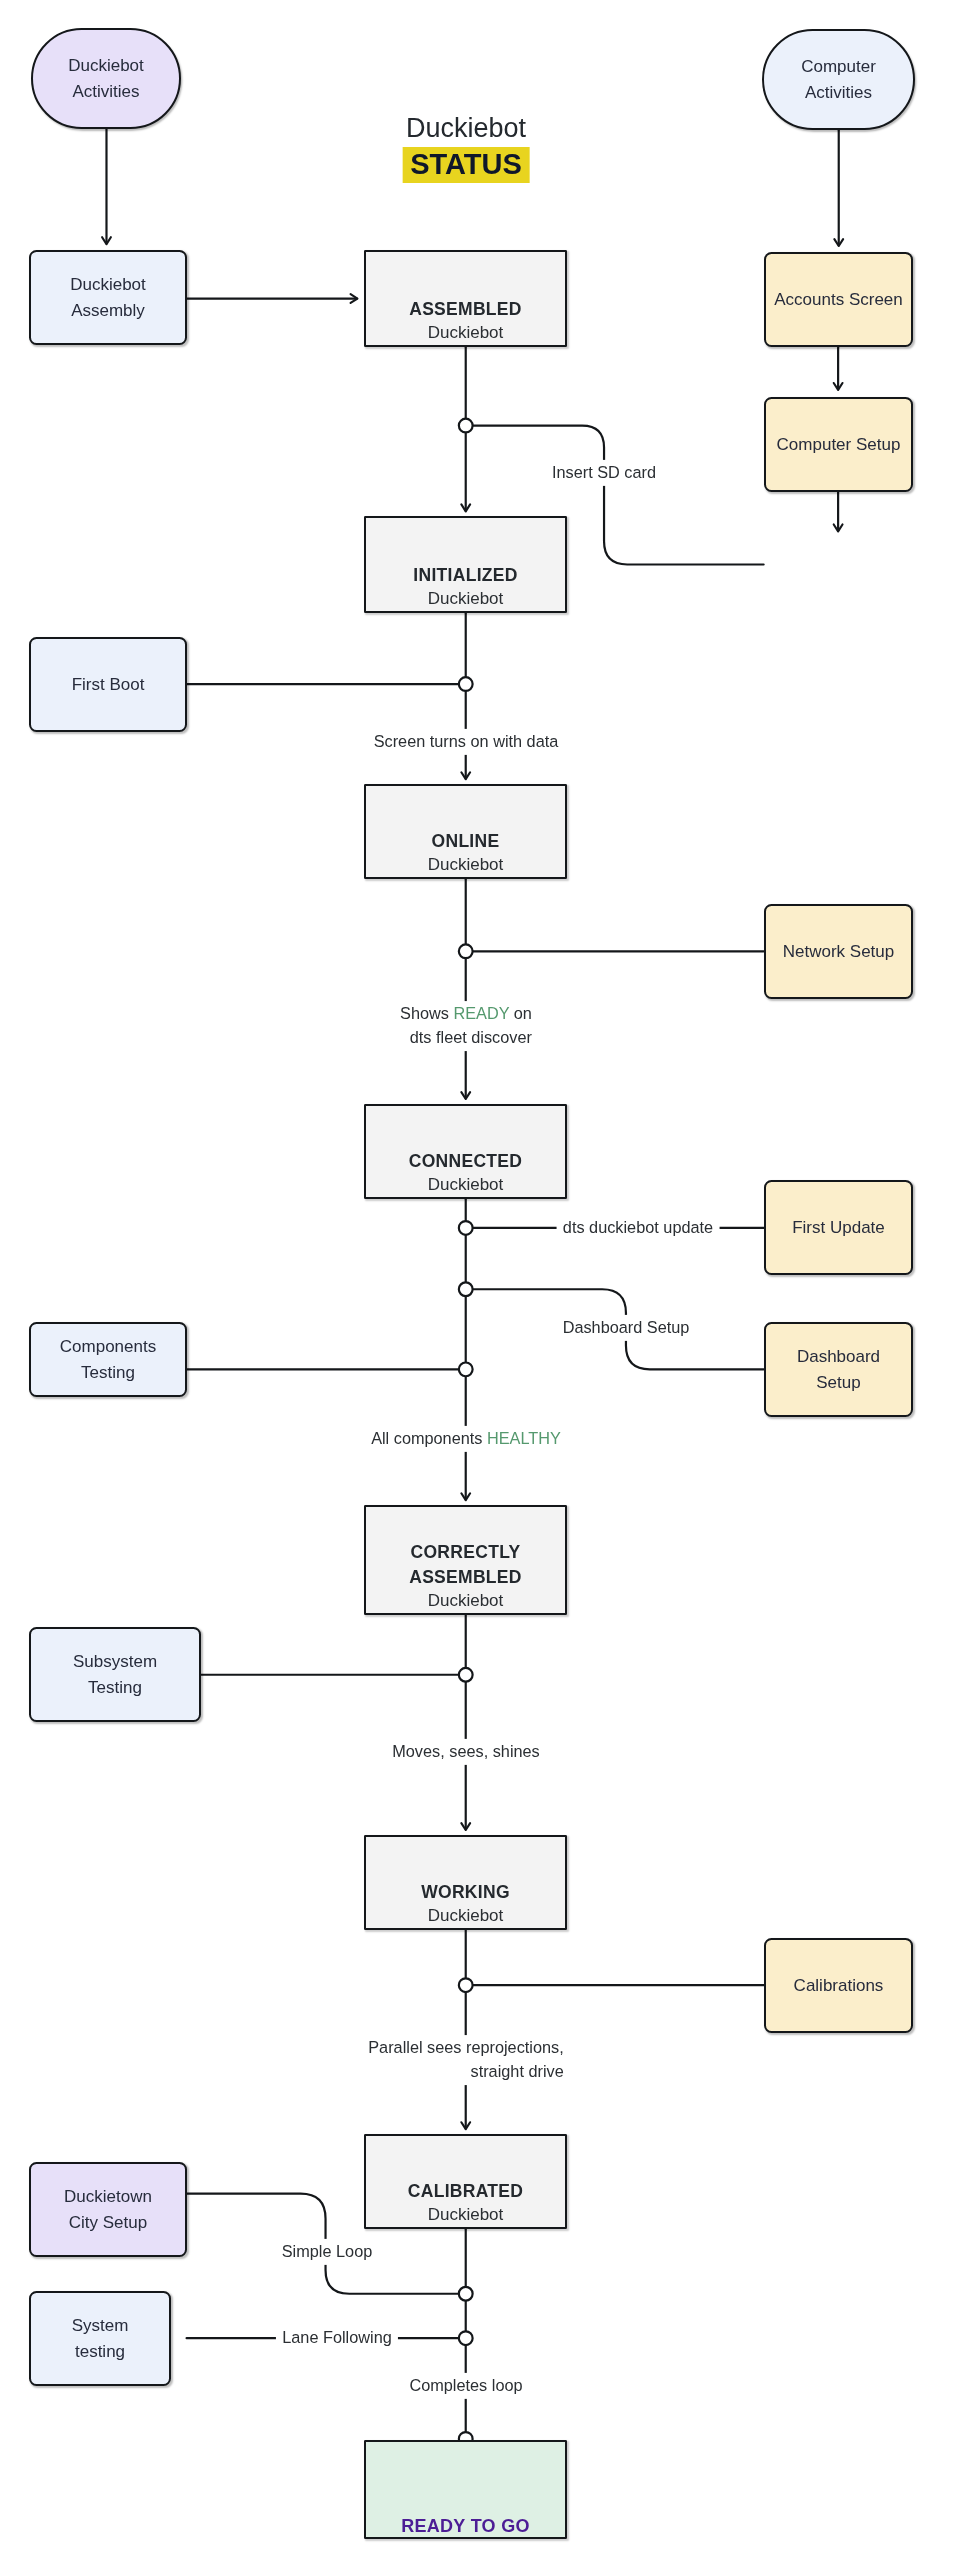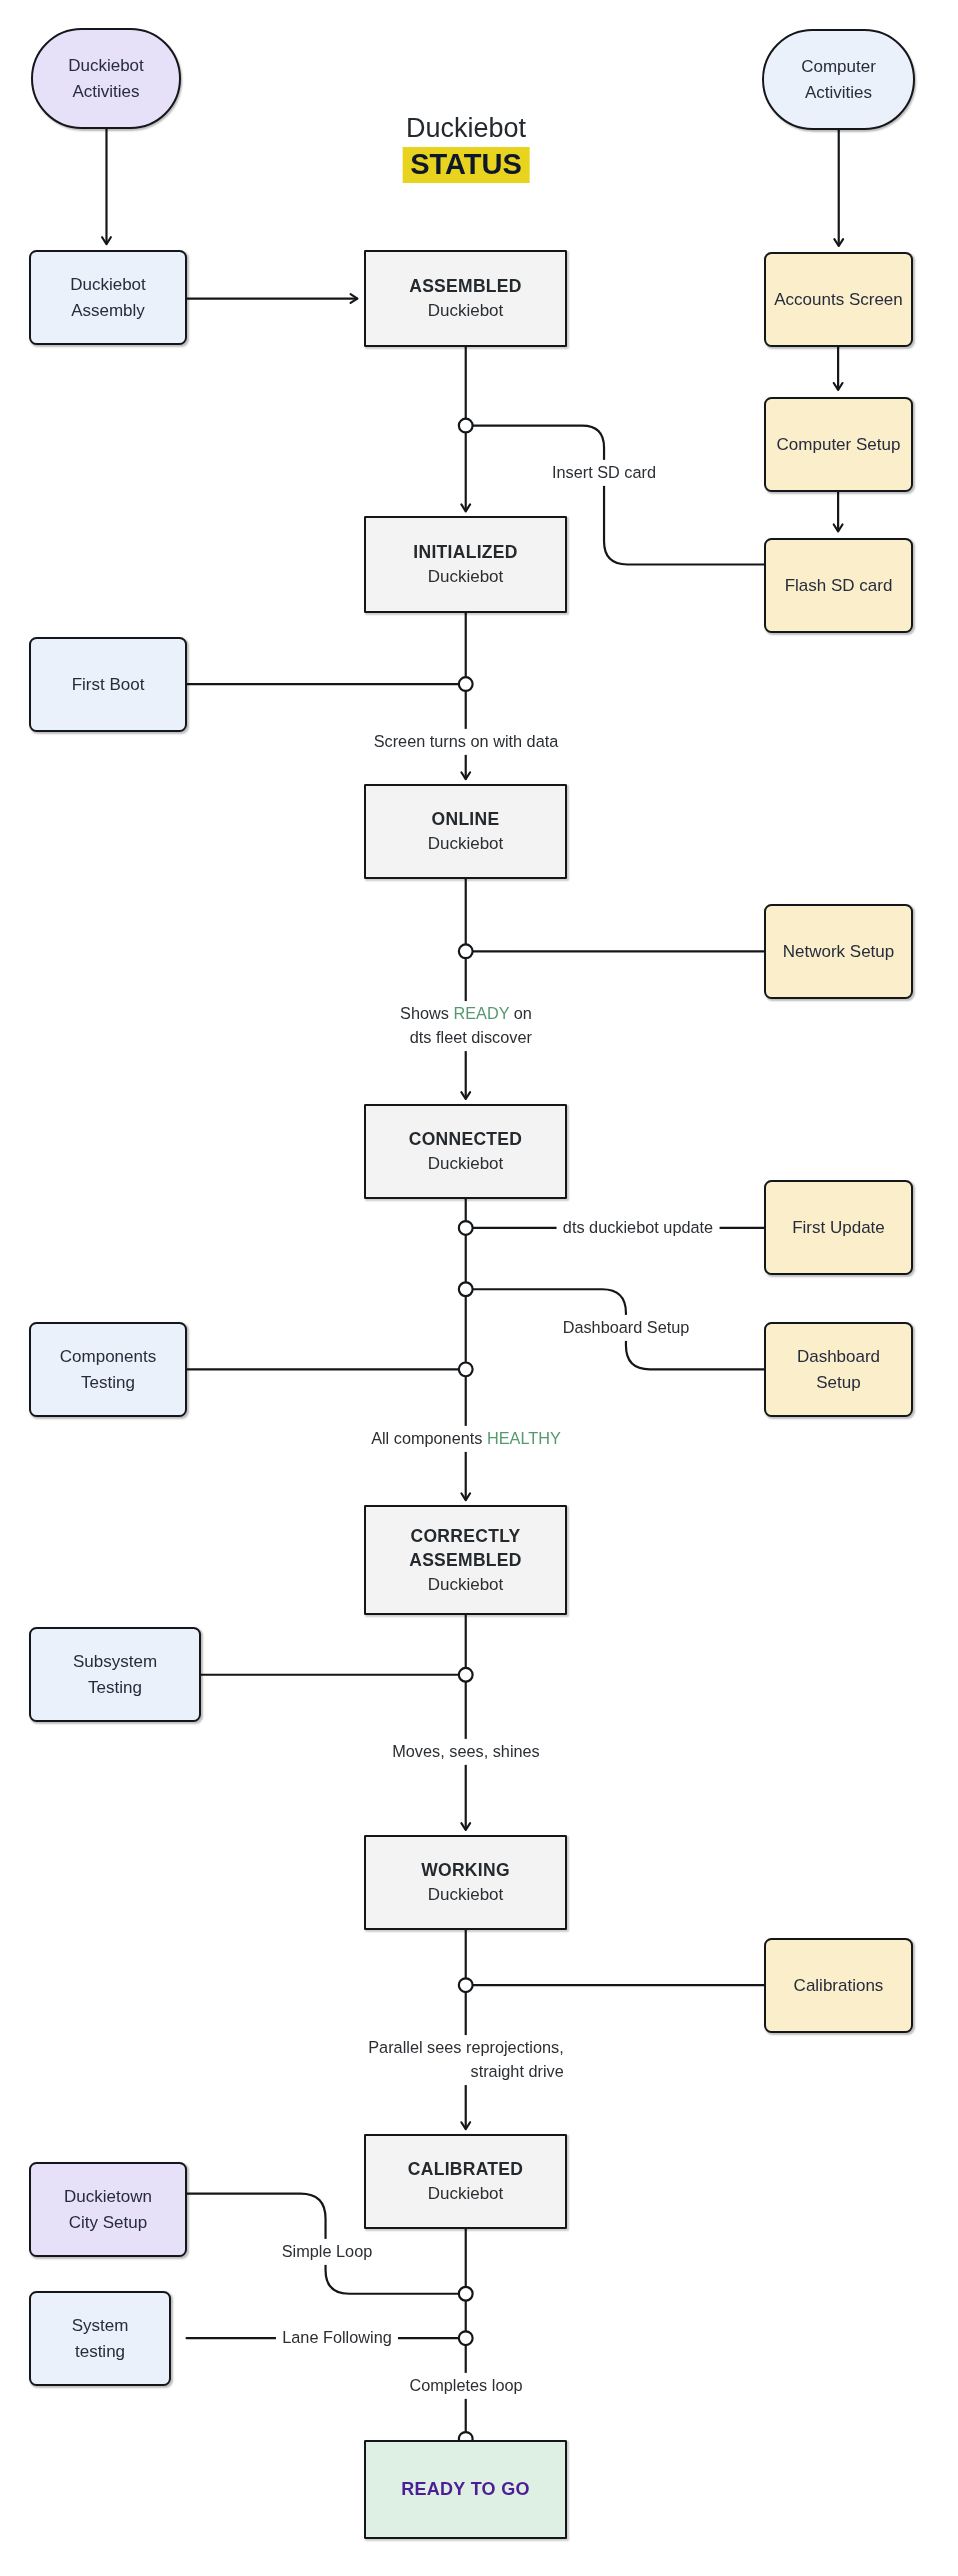--- a/index.html
+++ b/index.html
@@ -8,21 +8,21 @@
     font-family:"Liberation Sans", sans-serif; overflow:hidden;
   }
   svg.edges { position:absolute; left:0; top:0; width:959px; height:2576px; }
 
   .node {
     position:absolute; display:flex; flex-direction:column; align-items:center;
     justify-content:center; box-sizing:border-box; text-align:center;
   }
   .stadium { border:2.2px solid #14171a; border-radius:59px; box-shadow:1.3px 1.9px 1.9px rgba(0,0,0,0.28); }
   .rounded { border:2.2px solid #14171a; border-radius:7.5px; box-shadow:1.3px 1.9px 1.9px rgba(0,0,0,0.26); }
-  .square  { border:2.5px solid #14171a; border-radius:1.3px;  box-shadow:1.3px 1.9px 1.9px rgba(0,0,0,0.20); }
+  .square  { border:2.5px solid #14171a; border-radius:1.3px;  box-shadow:1.3px 1.9px 1.9px rgba(0,0,0,0.20);justify-content:flex-end; }
   .lavender{ background:#e7e0f9; }
   .blue    { background:#ebf1fb; }
   .cream   { background:#fbeecb; }
   .gray    { background:#f3f3f3; }
   .greenbg { background:#def0e4; }
 
   .label  { font-size:17px; color:#272c3c; line-height:1.5; white-space:pre-line; }
   .status { font-weight:bold; font-size:17.5px; color:#24292e; line-height:1.4; white-space:pre-line; letter-spacing:0.3px; }
   .sub    { font-size:17px; color:#2b2f33; line-height:1.4; }
   .ready-text { font-weight:bold; font-size:18px; color:#4c1d95; letter-spacing:0.3px; }
@@ -123,21 +123,21 @@
 Activities</div>
   </div>
 
   <div class="node rounded blue" style="left:29px;top:250px;width:158px;height:95px">
     <div class="label">Duckiebot
 Assembly</div>
   </div>
   <div class="node rounded blue" style="left:29px;top:637px;width:158px;height:95px">
     <div class="label">First Boot</div>
   </div>
-  <div class="node rounded blue" style="left:29px;top:1322px;width:158px;height:95px">
+  <div class="node rounded blue" style="left:29px;top:1322px;width:158px;height:75px">
     <div class="label">Components
 Testing</div>
   </div>
   <div class="node rounded blue" style="left:29px;top:1627px;width:172px;height:95px">
     <div class="label">Subsystem
 Testing</div>
   </div>
   <div class="node rounded lavender" style="left:29px;top:2162px;width:158px;height:95px">
     <div class="label">Duckietown
 City Setup</div>
@@ -145,23 +145,20 @@
   <div class="node rounded blue" style="left:29px;top:2291px;width:142px;height:95px">
     <div class="label">System
 testing</div>
   </div>
 
   <div class="node rounded cream" style="left:764px;top:252px;width:149px;height:95px">
     <div class="label">Accounts Screen</div>
   </div>
   <div class="node rounded cream" style="left:764px;top:397px;width:149px;height:95px">
     <div class="label">Computer Setup</div>
-  </div>
-  <div class="node rounded cream" style="left:764px;top:538px;width:149px;height:95px">
-    <div class="label">Flash SD card</div>
   </div>
   <div class="node rounded cream" style="left:764px;top:904px;width:149px;height:95px">
     <div class="label">Network Setup</div>
   </div>
   <div class="node rounded cream" style="left:764px;top:1180px;width:149px;height:95px">
     <div class="label">First Update</div>
   </div>
   <div class="node rounded cream" style="left:764px;top:1322px;width:149px;height:95px">
     <div class="label">Dashboard
 Setup</div>

